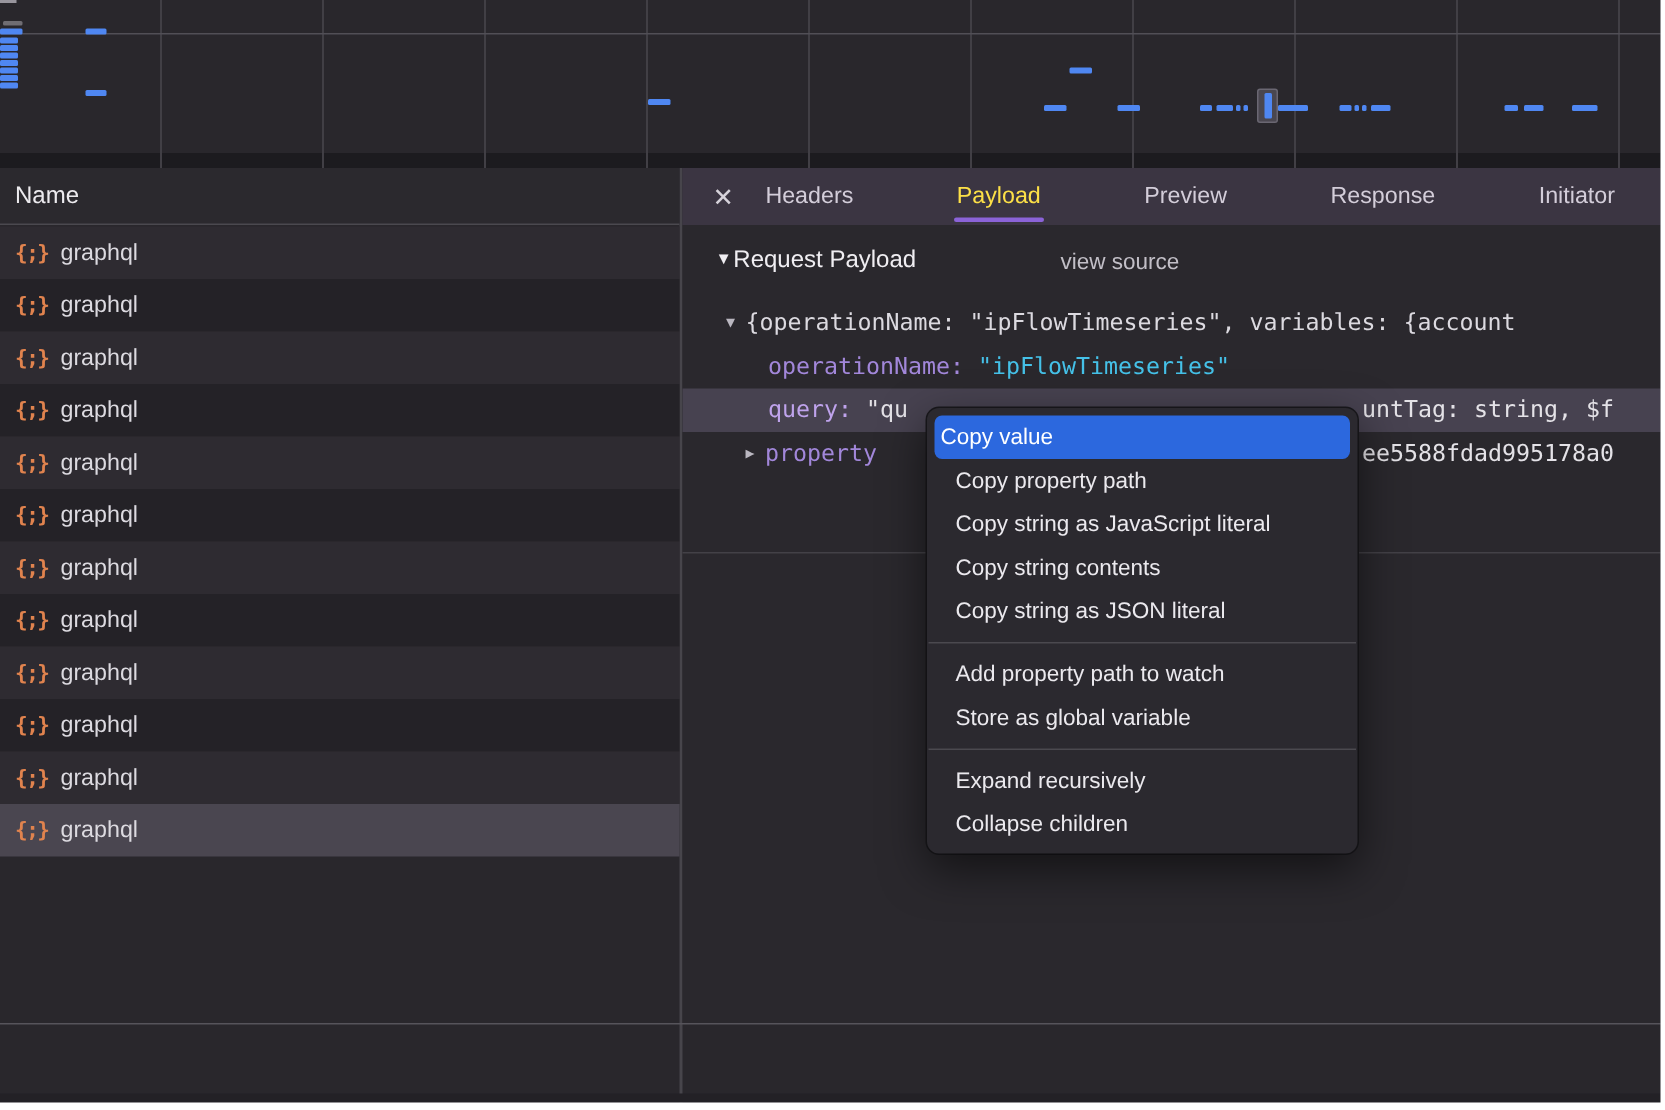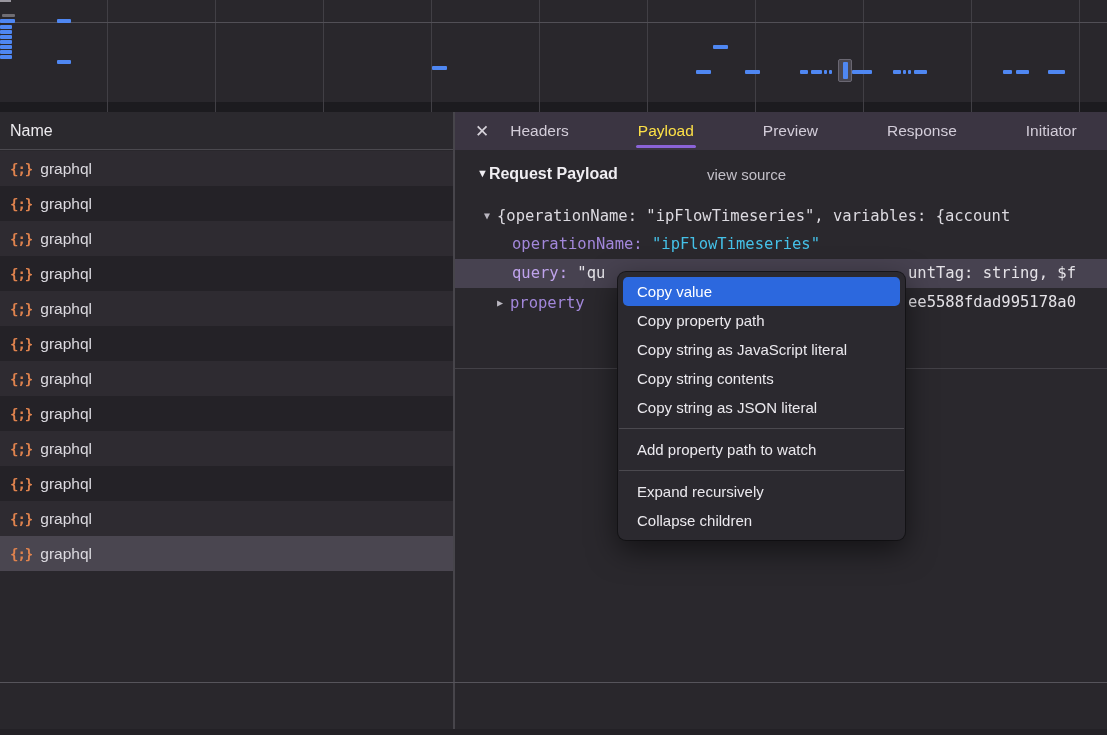--- a/index.html
+++ b/index.html
@@ -45,21 +45,21 @@
   .close-x{color:#d6d2da;font-size:17px;margin:0 21px 0 20px;cursor:default;}
   .tab{position:relative;height:38px;line-height:37px;color:#d3cdd9;font-size:15.5px;margin-right:37px;}
   .tab.active{color:#fde047;}
   .tab.active::after{
     content:"";position:absolute;left:-2px;right:-2px;bottom:2px;height:3px;
     background:#8b63d8;border-radius:2px;
   }
   .tab-overflow{color:#d6d2da;font-size:20px;font-weight:bold;margin-left:2px;letter-spacing:-2px;}
   
   .payload-panel{position:absolute;left:455px;top:150px;width:652px;height:532px;background:#2a282d;}
-  .payload-header{position:absolute;left:22px;top:15px;color:#f0eef2;font-size:16px;font-weight:bold;}
+  .payload-header{position:absolute;left:22px;top:15px;color:#f0eef2;font-size:16px;font-weight:normal;}
   .payload-header .tri{font-size:11px;vertical-align:2px;margin-right:1px;}
   .view-source{position:absolute;left:252px;top:16px;color:#c2bfc7;font-size:15px;font-weight:normal;}
   .tree{position:absolute;left:0;top:51px;width:652px;font-family:"DejaVu Sans Mono",monospace;font-size:15.5px;}
   .tree-row{position:relative;height:29px;line-height:29px;white-space:nowrap;overflow:hidden;}
   .tree-row.highlight{background:#474250;}
   .t-indent1{margin-left:29px;}
   .t-indent2{margin-left:57px;}
   .t-indent3{margin-left:42px;}
   .tri-small{color:#bab7c0;font-size:10px;vertical-align:2px;margin-right:7px;}
   .t-plain{color:#dcdae0;}
@@ -71,21 +71,21 @@
   .tree-bottom-border{position:absolute;left:0;top:167px;width:652px;height:1px;background:#434147;}
   
   .context-menu{
     position:absolute;left:618px;top:272px;width:287px;box-sizing:border-box;
     background:#2b292f;border-radius:8px;padding:5px 0;z-index:10;
     box-shadow:0 10px 30px rgba(0,0,0,.55),0 0 0 1px #1a191d;
     font-size:15px;color:#ebe9ee;
   }
   .menu-item{height:29px;line-height:29px;padding-left:19px;white-space:nowrap;}
   .menu-item.highlight{
-    background:#2c68de;margin:0 5px;padding-left:14px;border-radius:5px;color:#ffffff;
+    background:#2c68de;margin:0 5px;padding-left:4px;border-radius:5px;color:#ffffff;
   }
   .menu-sep{height:1px;background:#4b494f;margin:6px 1px;}
   
   .footer-line{position:absolute;left:0;top:682px;width:1107px;height:1px;background:#56545b;}
   .footer-dark{position:absolute;left:0;top:729px;width:1107px;height:6px;background:#232126;}
   .edge-right{position:absolute;right:0;top:0;width:3px;height:740px;background:#ffffff;}
   .edge-bottom{position:absolute;left:0;bottom:0;width:1110px;height:5px;background:#ffffff;}
 </style>
 </head>
 <body>
@@ -224,20 +224,21 @@
   </div>
 
   <div class="context-menu" id="context-menu">
       <div class="menu-item highlight">Copy value</div>
       <div class="menu-item">Copy property path</div>
       <div class="menu-item">Copy string as JavaScript literal</div>
       <div class="menu-item">Copy string contents</div>
       <div class="menu-item">Copy string as JSON literal</div>
       <div class="menu-sep"></div>
       <div class="menu-item">Add property path to watch</div>
+      <div class="menu-item">Store as global variable</div>
       <div class="menu-sep"></div>
       <div class="menu-item">Expand recursively</div>
       <div class="menu-item">Collapse children</div>
     </div>
 
   <div class="footer-line"></div>
   <div class="footer-dark"></div>
   <div class="edge-right"></div>
   <div class="edge-bottom"></div>
 </div>

